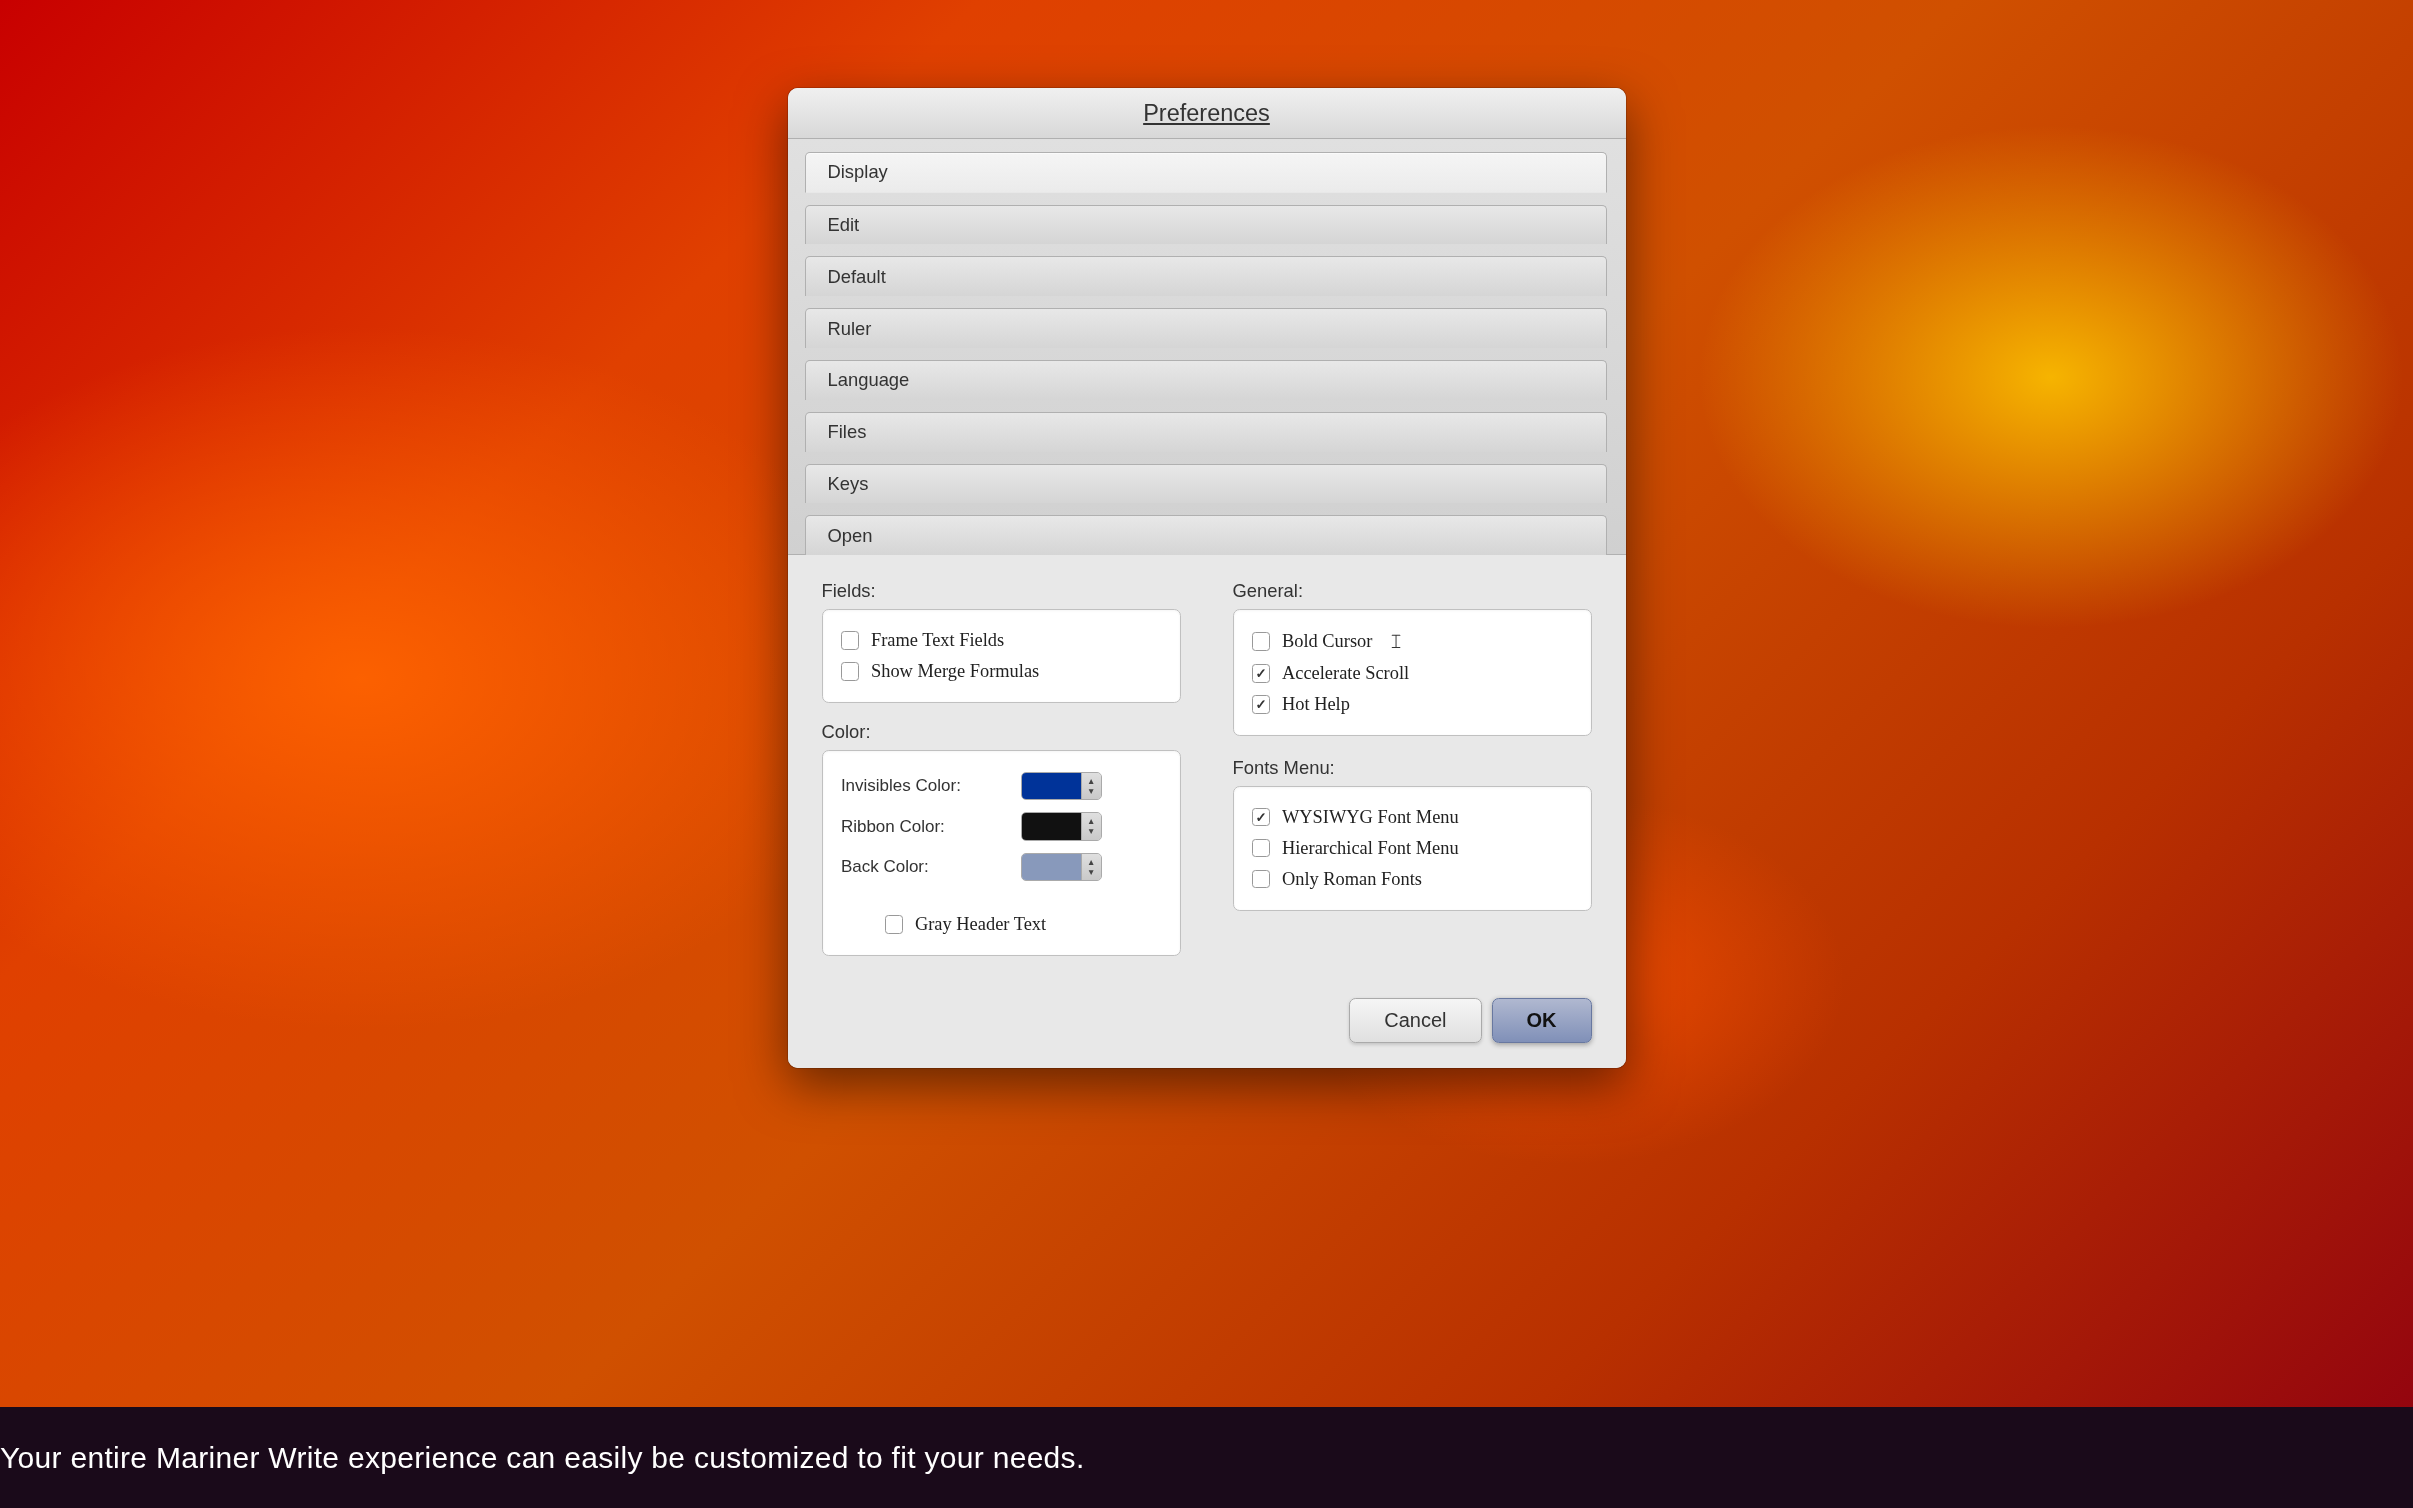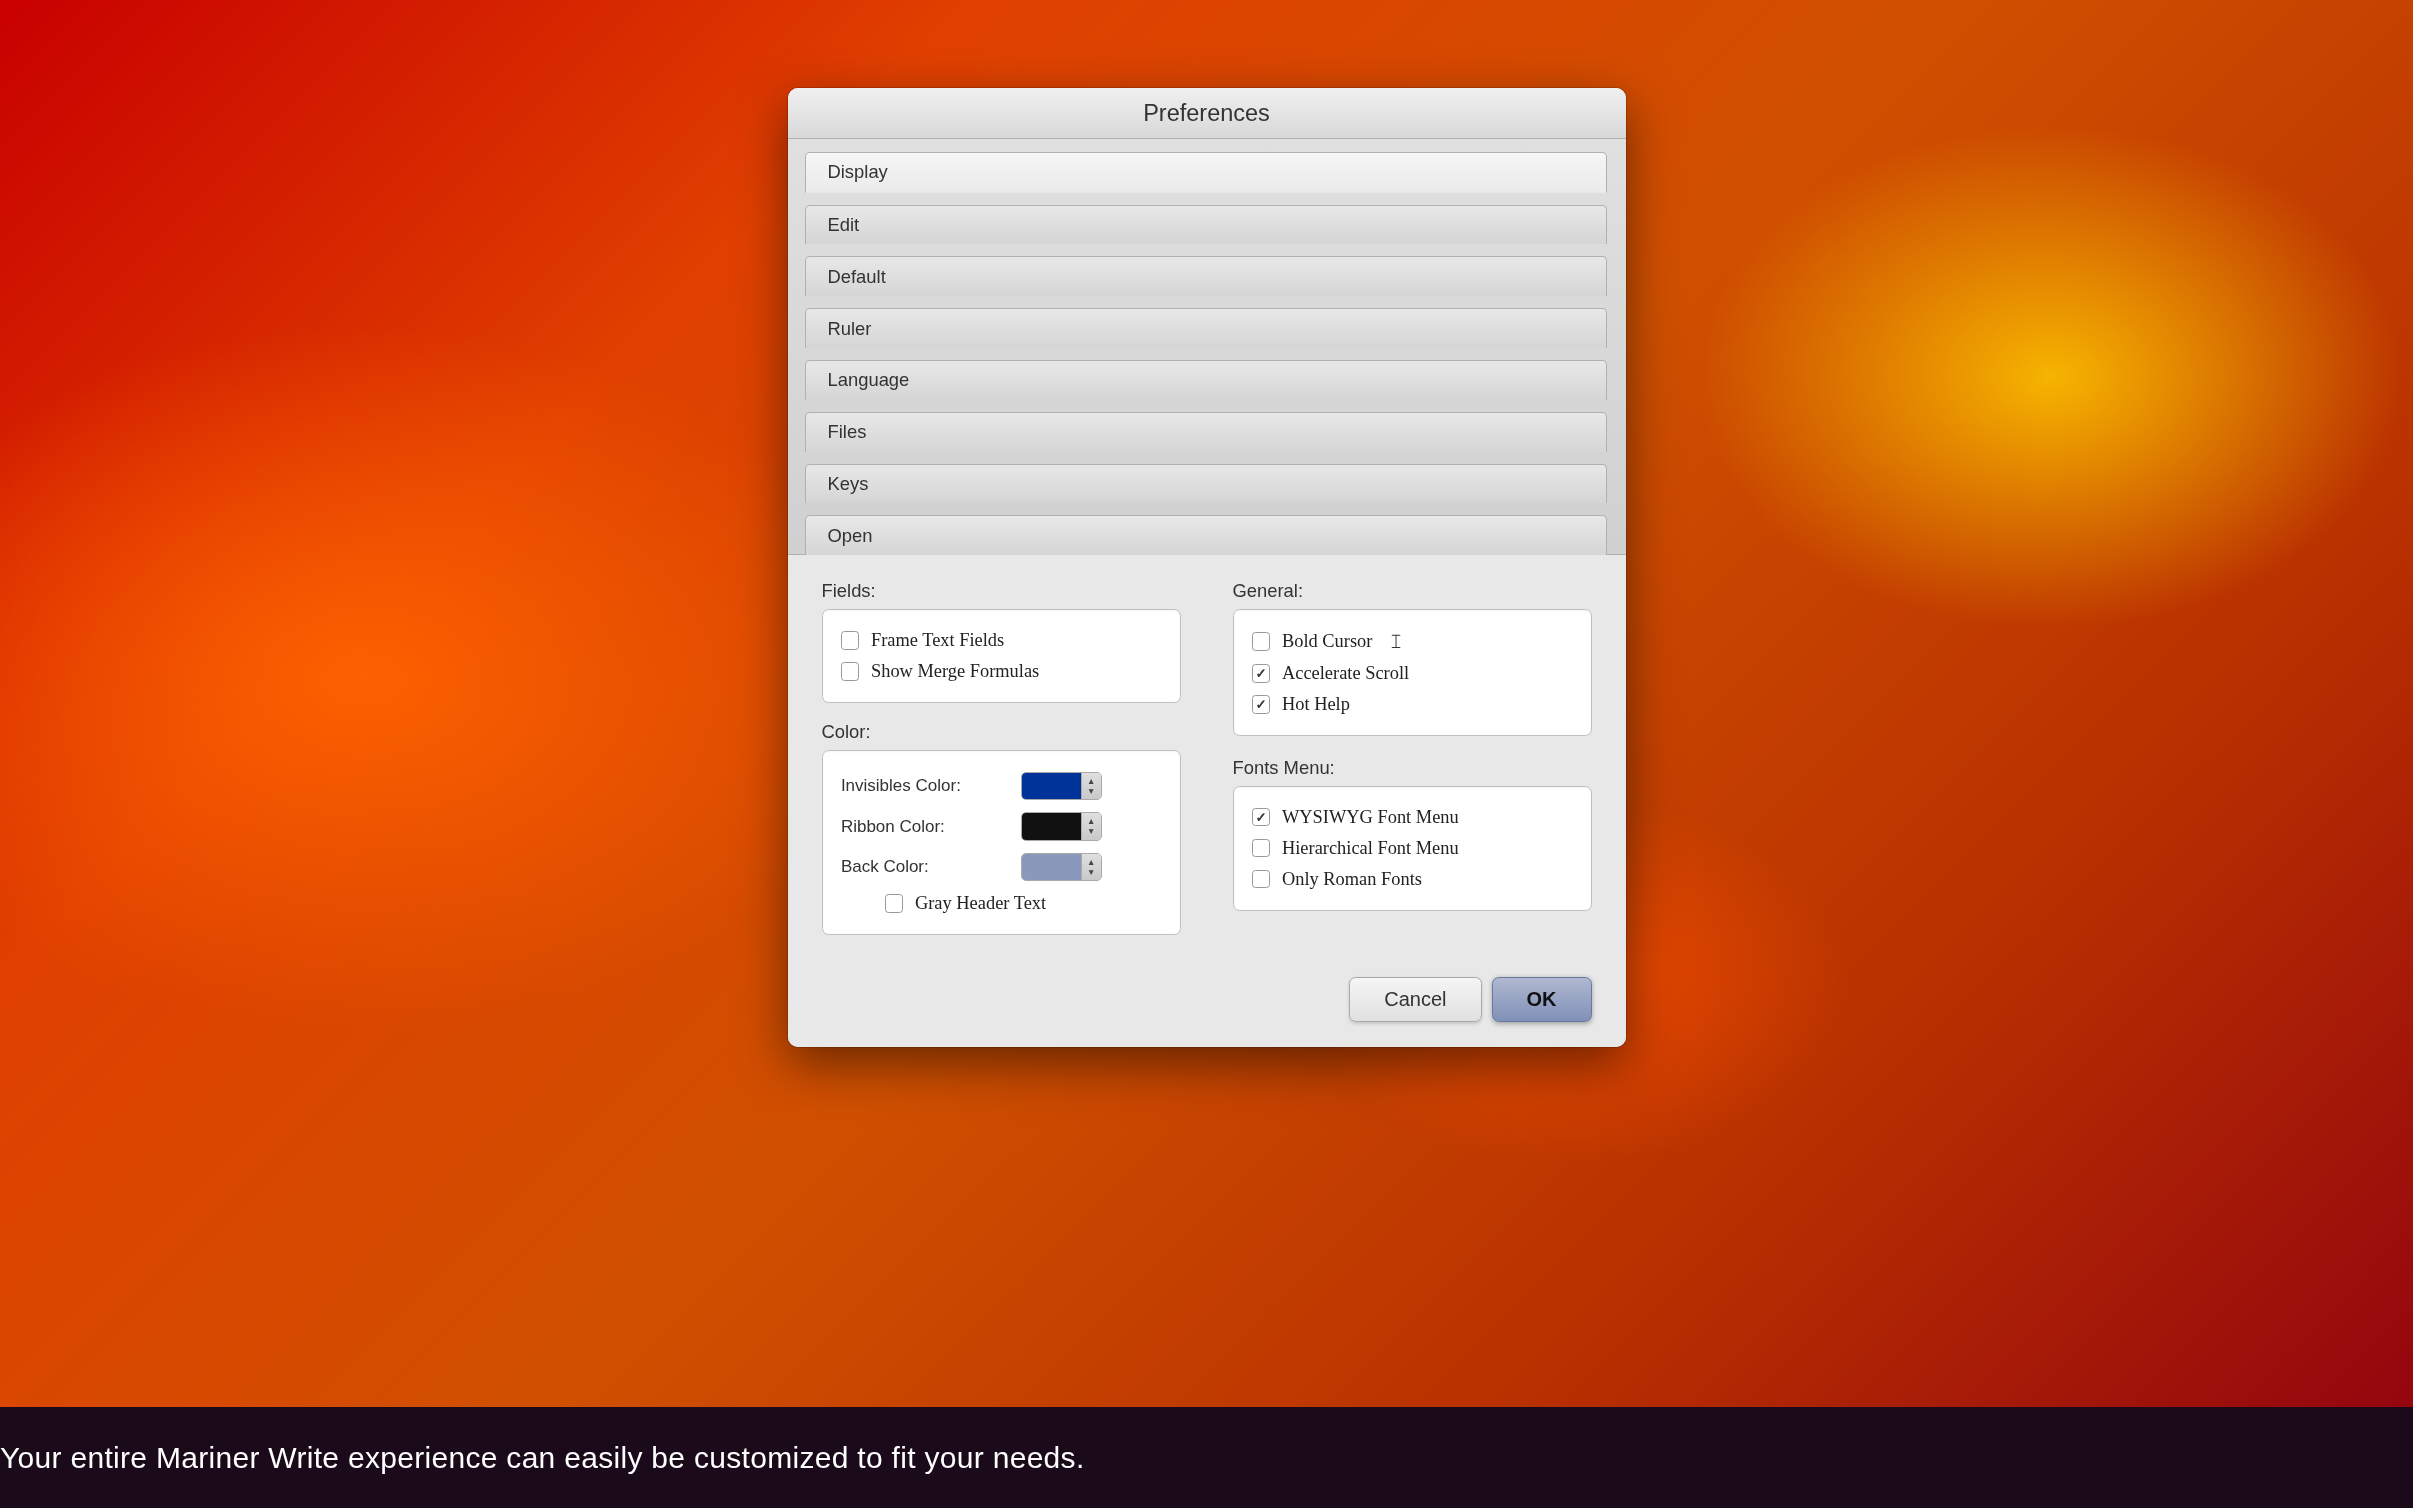--- a/index.html
+++ b/index.html
@@ -61,20 +61,21 @@
       padding: 11.7px 17px;
       text-align: center;
       border-bottom: 0.8px solid #b0b0b0;
       position: relative;
     }
 
     .title-bar-title {
       font-size: 23.5px;
       font-weight: 500;
       color: #333;
+      text-decoration: underline;
     }
 
     
     .tab-bar {
       background: linear-gradient(180deg, #e0e0e0 0%, #d0d0d0 100%);
       padding: 11.7px 17px 0;
       display: flex;
       gap: 12px;
       border-bottom: 0.8px solid #b0b0b0;
       flex-direction: column;
@@ -349,21 +350,21 @@
             <span class="color-row-label">Back Color:</span>
             <div class="color-picker">
               <div class="color-swatch" style="background:#8899bb;"></div>
               <div class="color-arrows">
                 <span class="arrow-up">▲</span>
                 <span class="arrow-down">▼</span>
               </div>
             </div>
           </div>
 
-          <div class="checkbox-row" style="margin-top:1px;padding-left:44px;">
+          <div class="checkbox-row" style="margin-top:22px;padding-left:44px;">
             <div class="checkbox"></div>
             <span class="checkbox-label">Gray Header Text</span>
           </div>
 
         </div>
       </div>
 
     </div>
 
     <div class="right-col">

